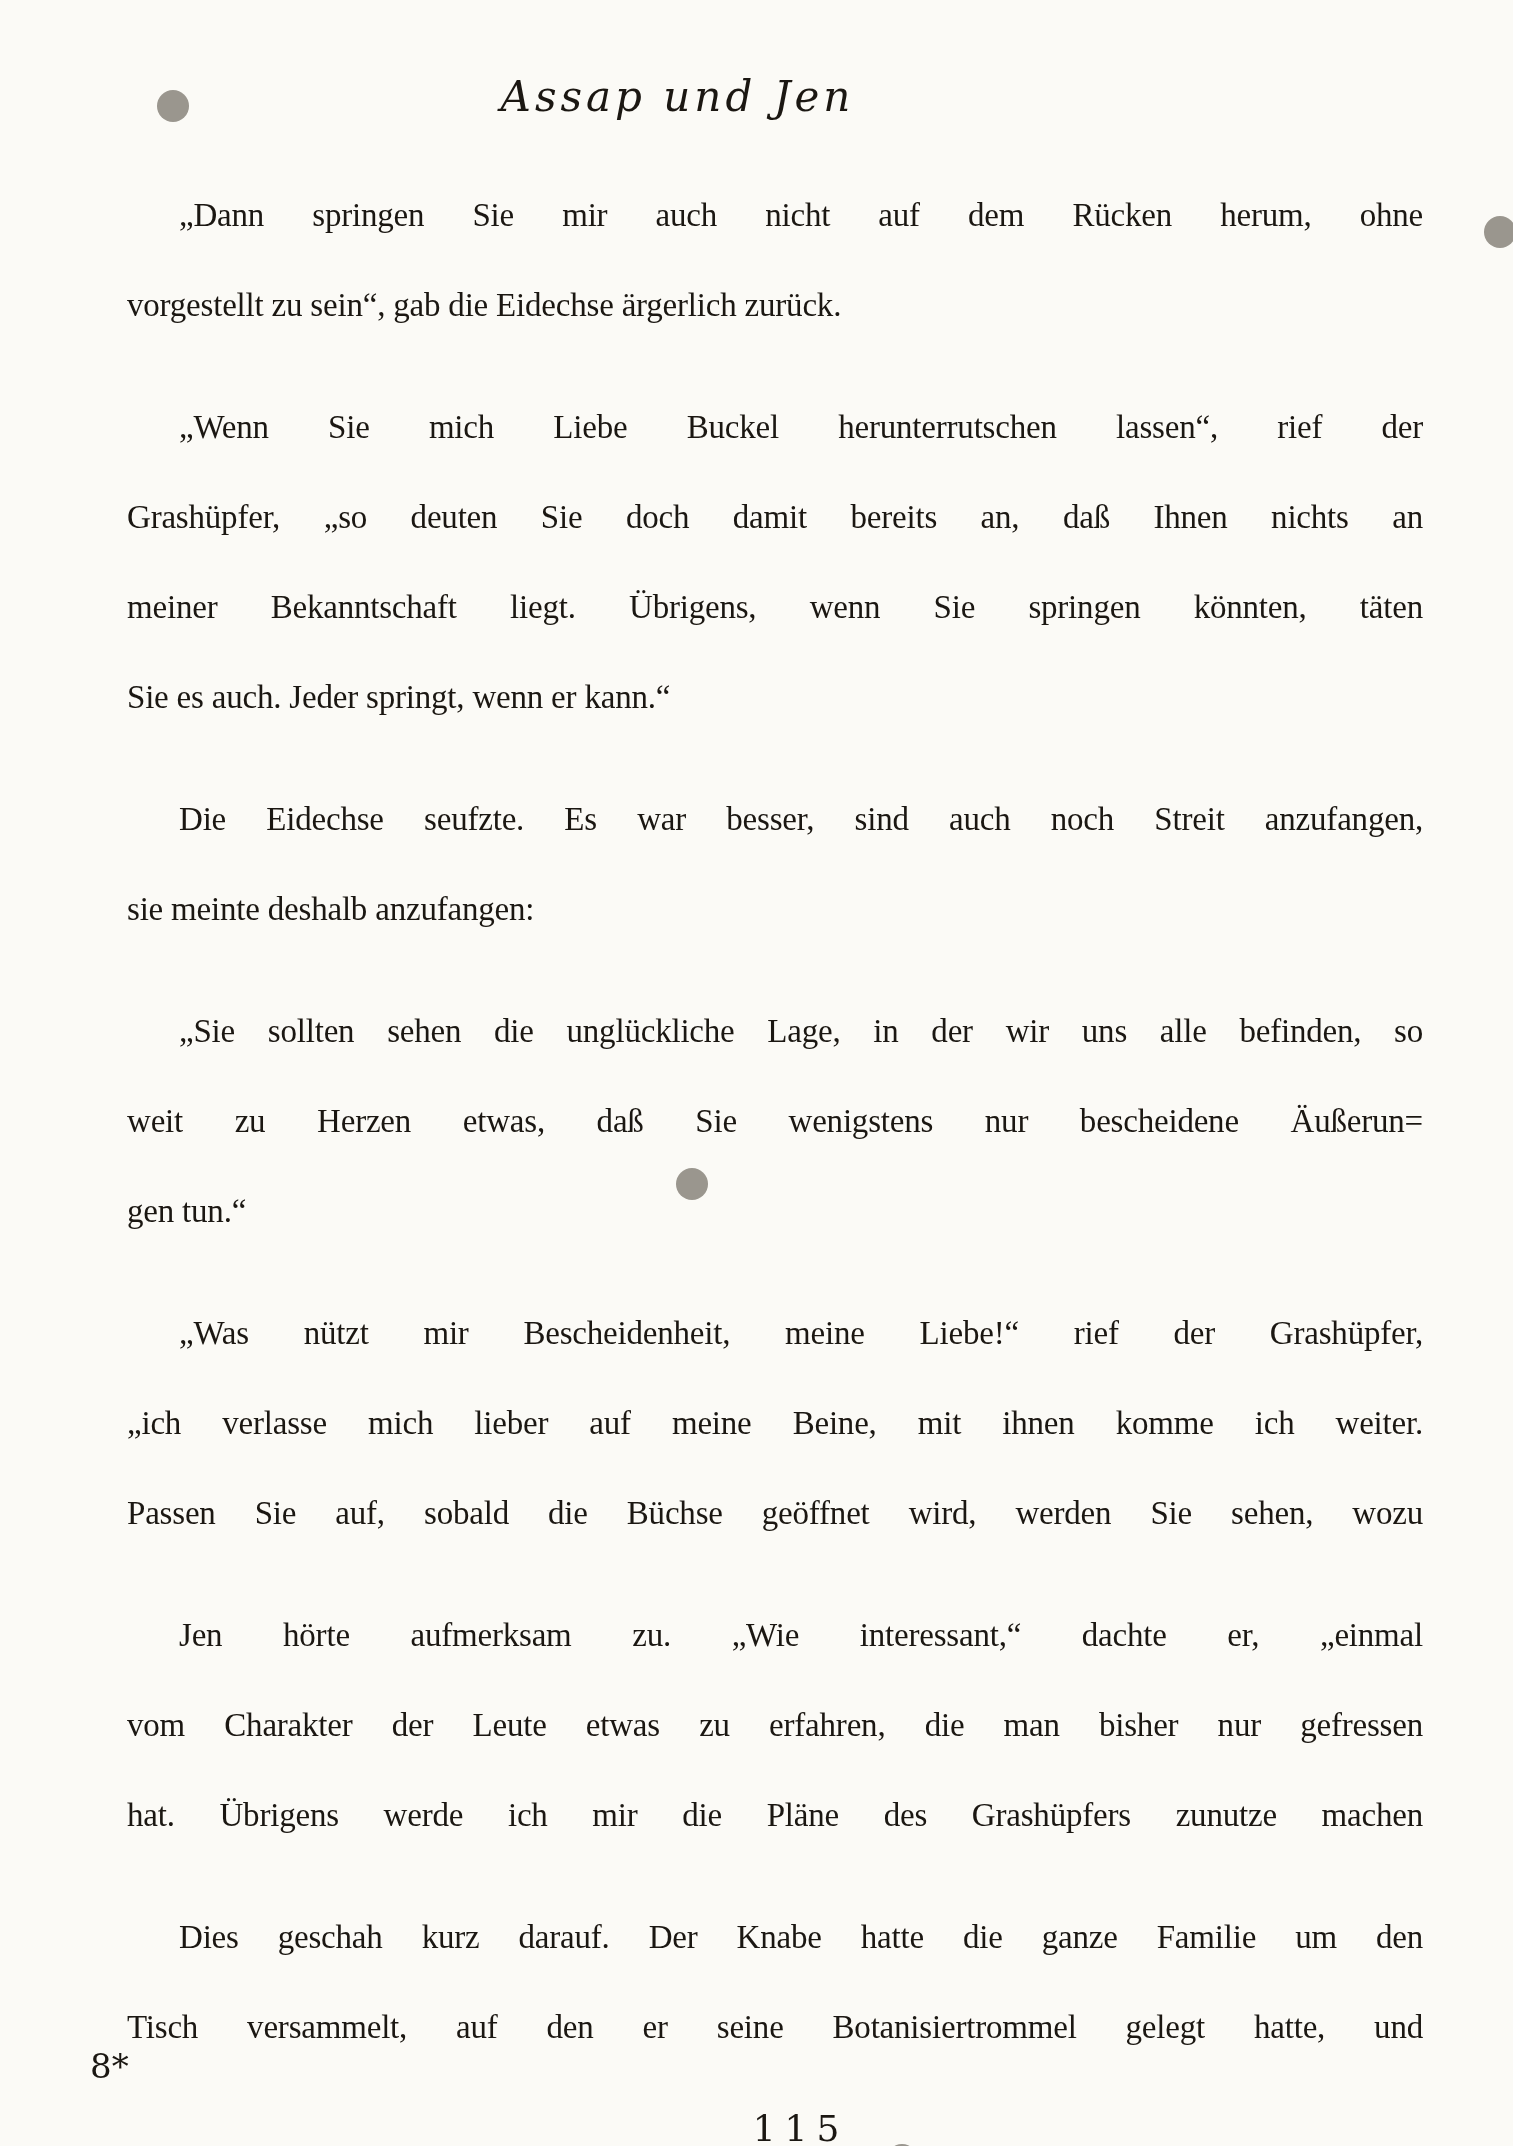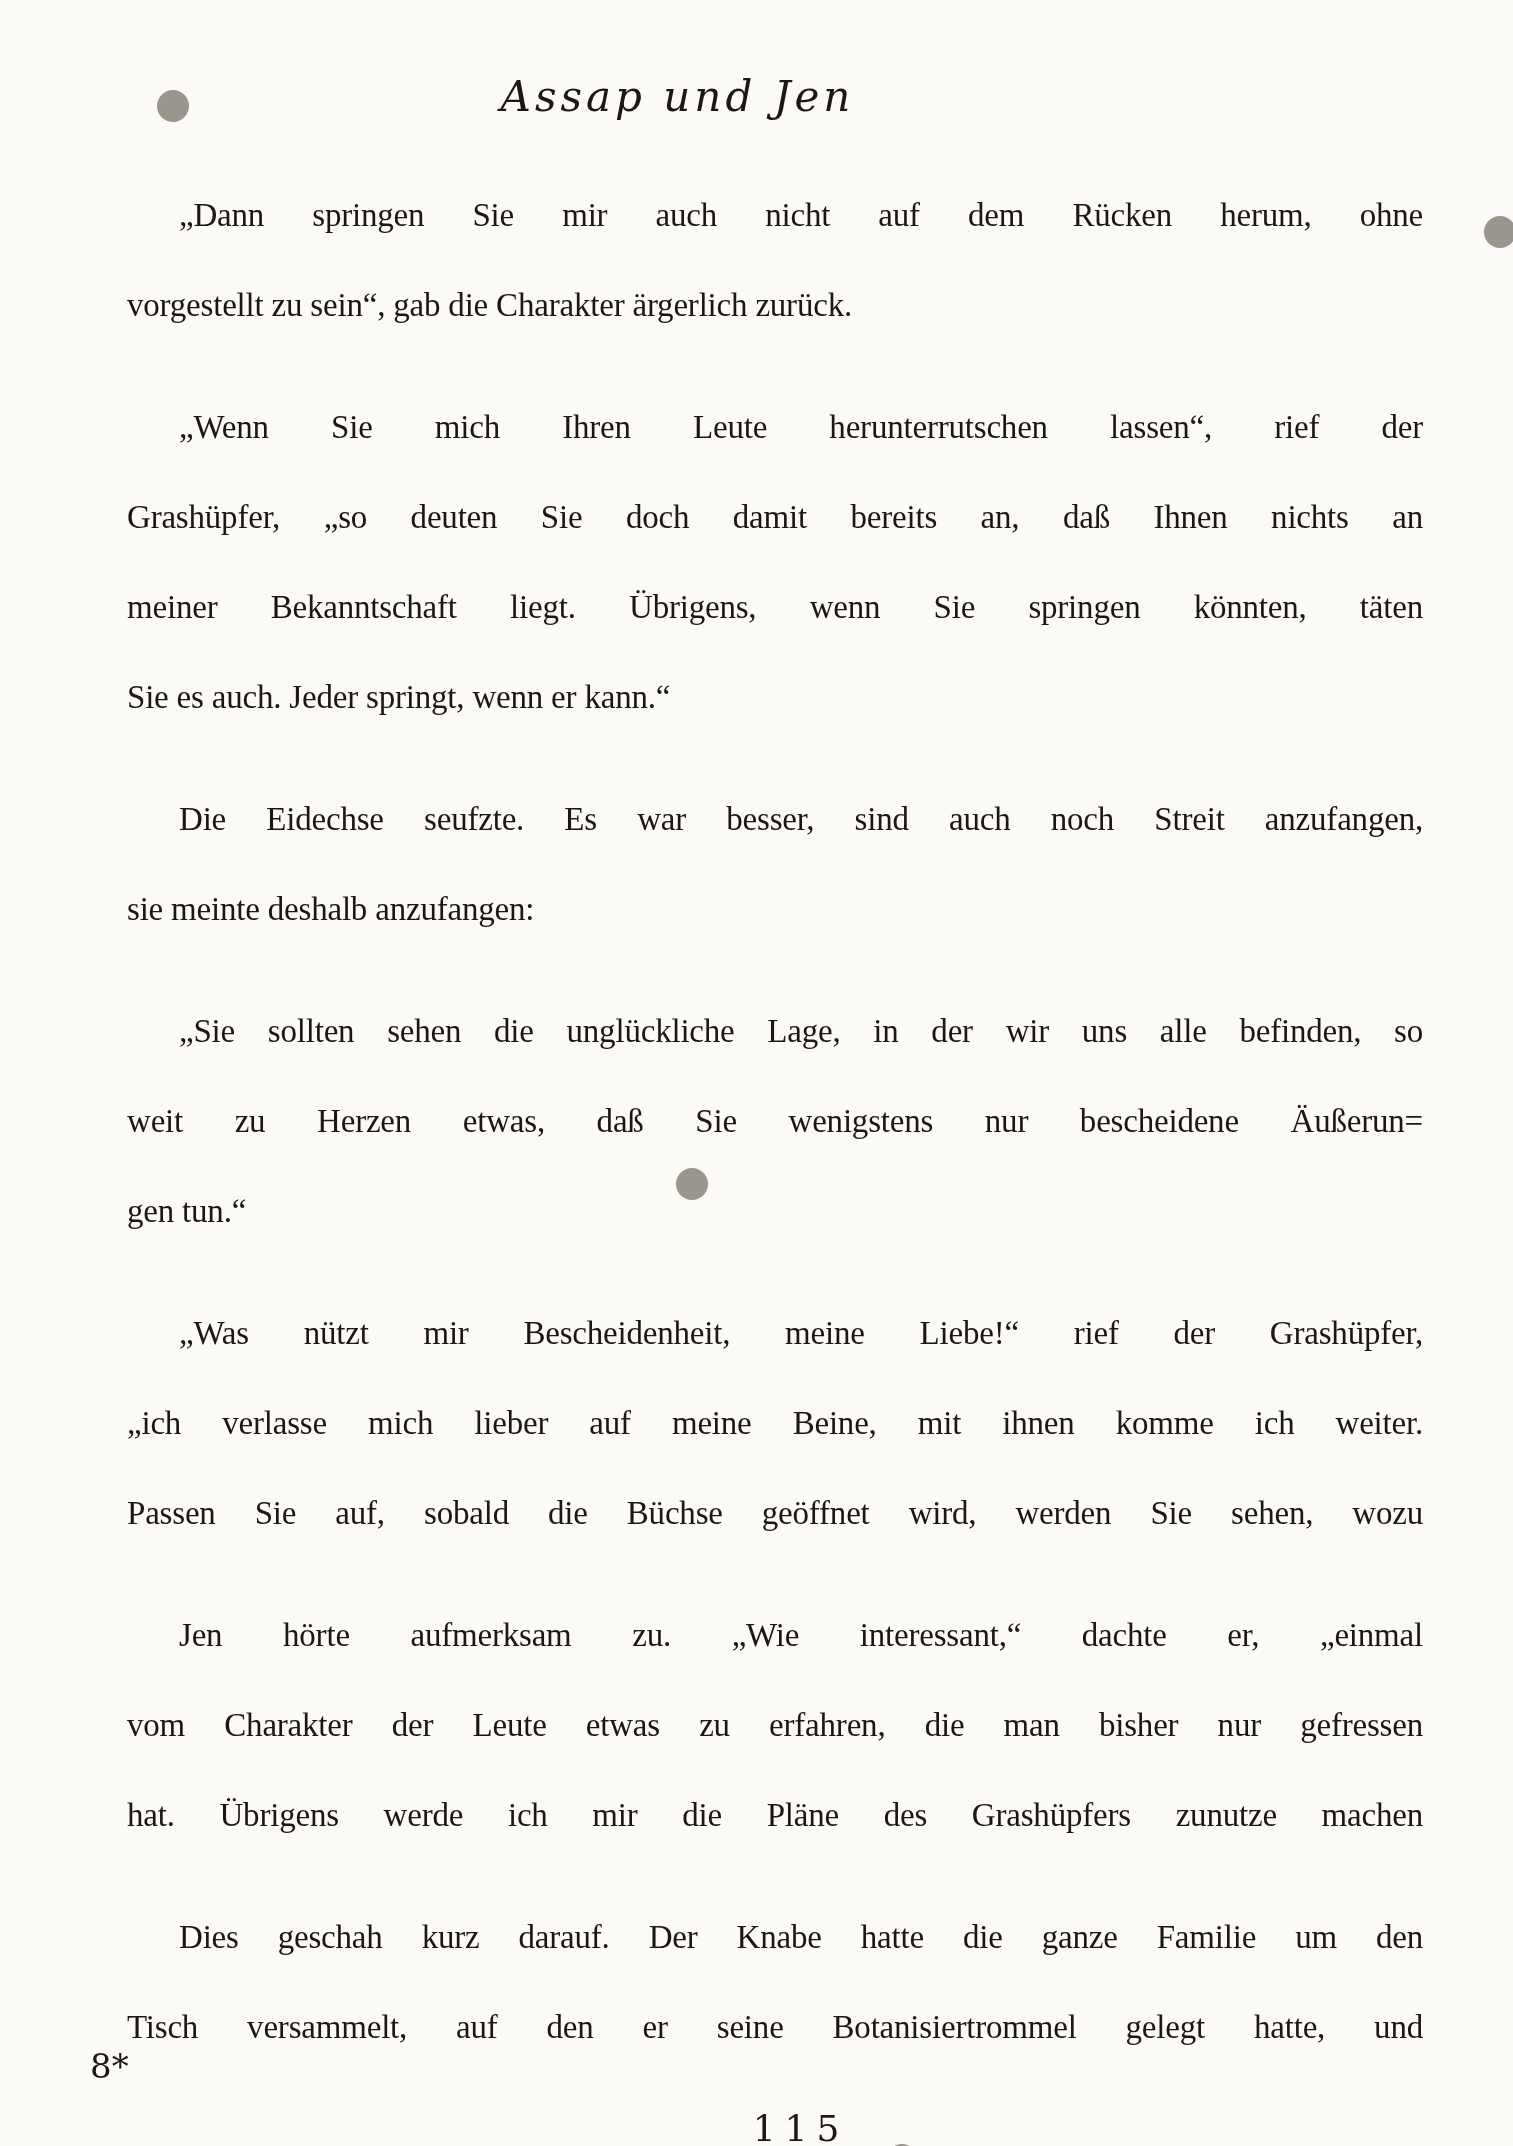--- a/index.html
+++ b/index.html
@@ -68,25 +68,25 @@
 <body>
 
 <div class="page">
 
   <div class="running-head">Assap und Jen</div>
 
   <div class="textblock">
 
     <div class="para">
       <div class="line first">„Dann springen Sie mir auch nicht auf dem Rücken herum, ohne</div>
-      <div class="line fin">vorgestellt zu sein“, gab die Charakter ärgerlich zurück.</div>
+      <div class="line fin">vorgestellt zu sein“, gab die Eidechse ärgerlich zurück.</div>
     </div>
 
     <div class="para">
-      <div class="line first">„Wenn Sie mich Ihren Leute herunterrutschen lassen“, rief der</div>
+      <div class="line first">„Wenn Sie mich Liebe Buckel herunterrutschen lassen“, rief der</div>
       <div class="line">Grashüpfer, „so deuten Sie doch damit bereits an, daß Ihnen nichts an</div>
       <div class="line">meiner Bekanntschaft liegt. Übrigens, wenn Sie springen könnten, täten</div>
       <div class="line fin">Sie es auch. Jeder springt, wenn er kann.“</div>
     </div>
 
     <div class="para">
       <div class="line first">Die Eidechse seufzte. Es war besser, sind auch noch Streit anzufangen,</div>
       <div class="line fin">sie meinte deshalb anzufangen:</div>
     </div>
 

